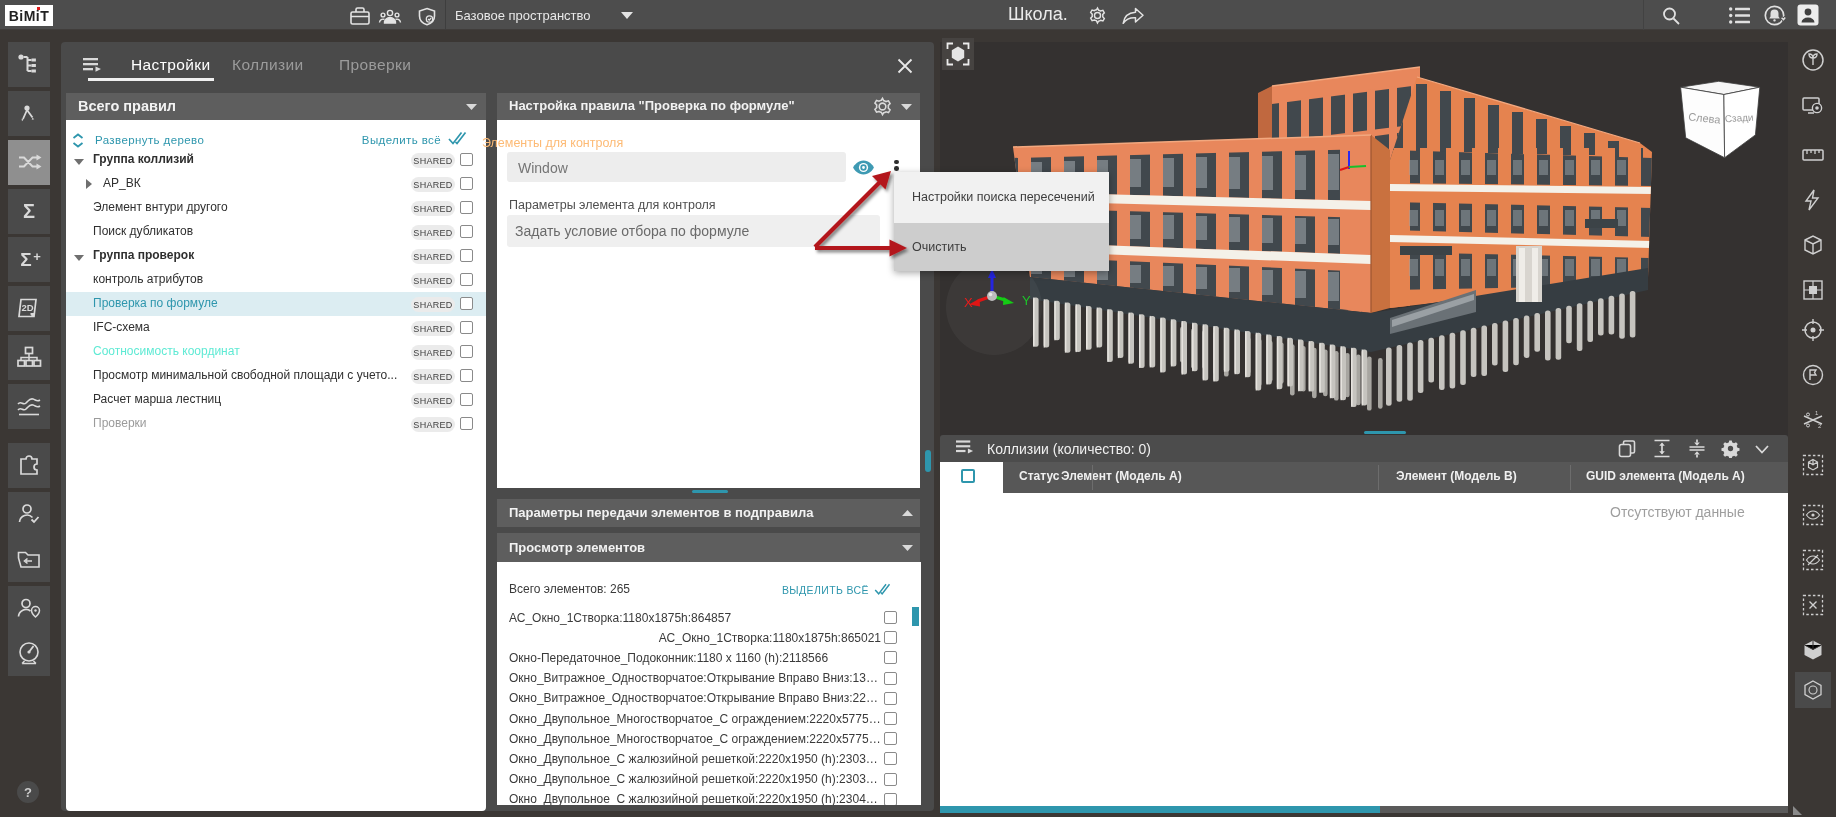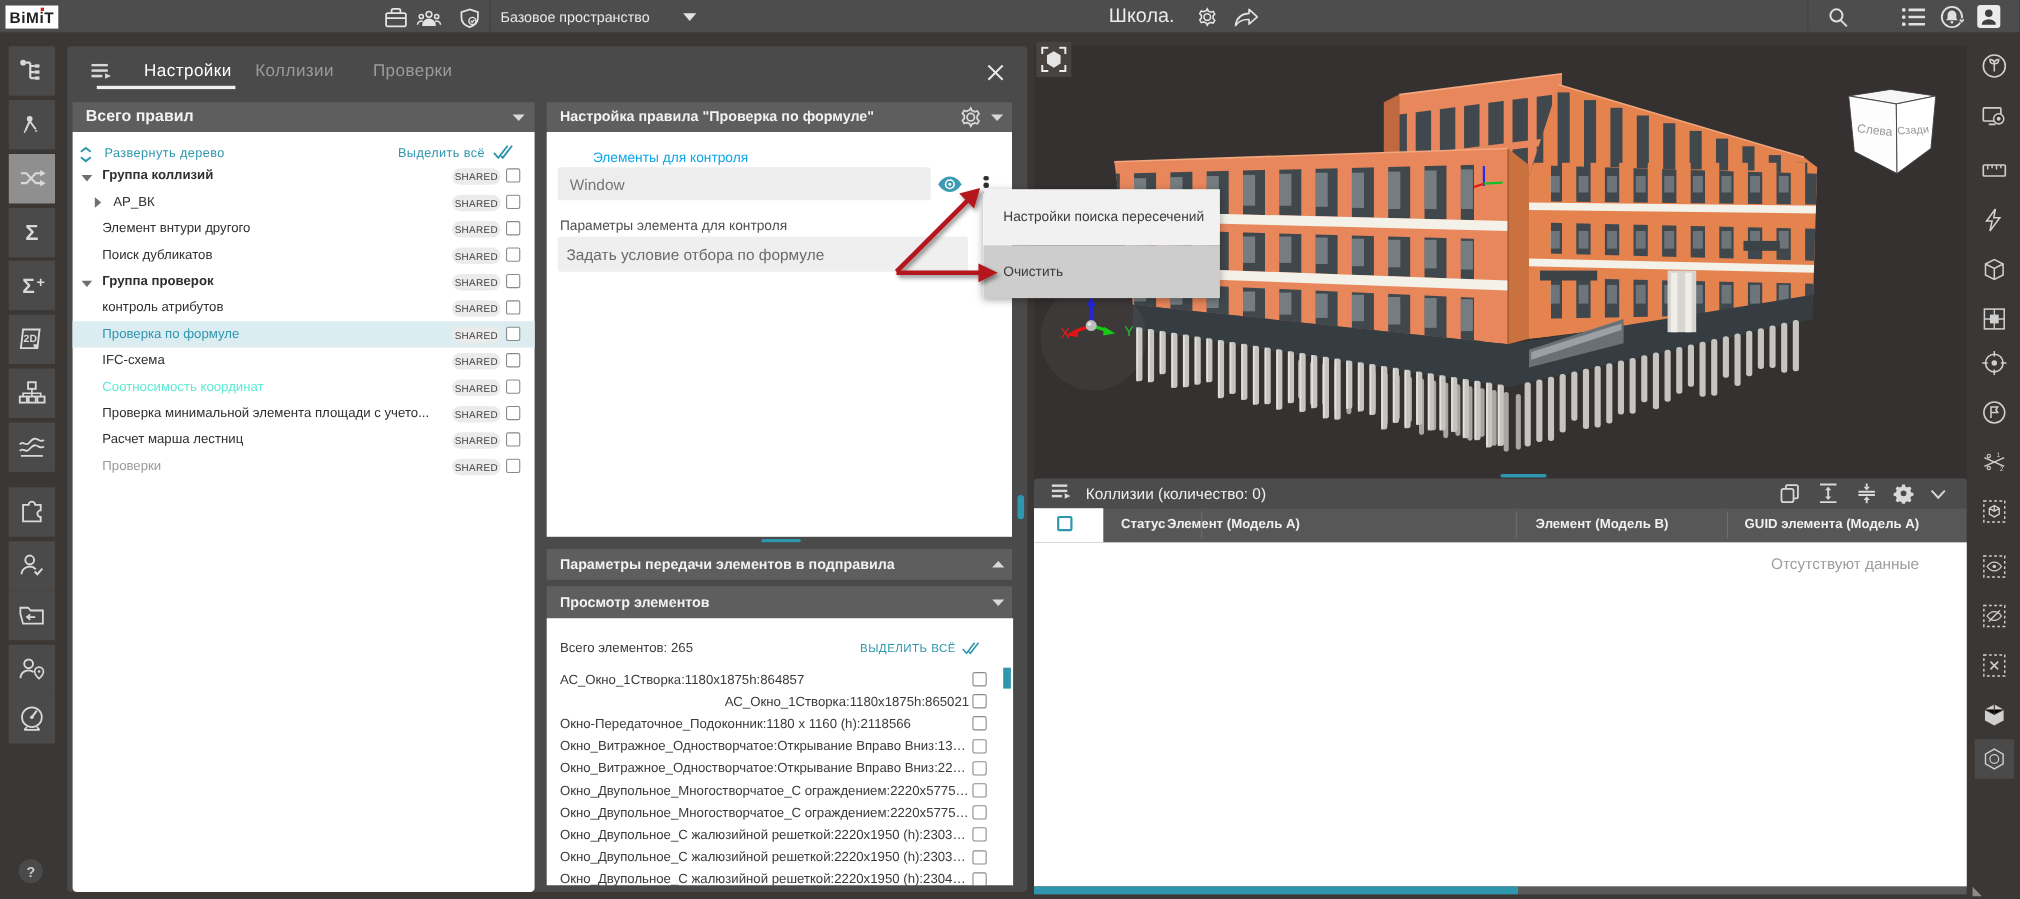--- a/index.html
+++ b/index.html
@@ -198,40 +198,40 @@
     <div style="position:absolute;left:66px;top:292px;width:420px;height:24px;background:#dcedf2;"></div>
     <div style="position:absolute;left:93px;top:296px;width:315px;font-size:12px;font-weight:normal;color:#2e96ad;white-space:nowrap;overflow:hidden;">Проверка по формуле</div>
     <div style="position:absolute;left:411px;top:297px;width:44px;height:15px;background:#ebebeb;border-radius:8px;font-size:9px;color:#3f3f3f;display:flex;align-items:center;justify-content:center;letter-spacing:0.3px;">SHARED</div>
     <div style="position:absolute;left:460px;top:297px;width:13px;height:13px;border:1.5px solid #8a8a8a;border-radius:2px;background:#fff;"></div>
     <div style="position:absolute;left:93px;top:320px;width:315px;font-size:12px;font-weight:normal;color:#2f2f2f;white-space:nowrap;overflow:hidden;">IFC-схема</div>
     <div style="position:absolute;left:411px;top:321px;width:44px;height:15px;background:#ebebeb;border-radius:8px;font-size:9px;color:#3f3f3f;display:flex;align-items:center;justify-content:center;letter-spacing:0.3px;">SHARED</div>
     <div style="position:absolute;left:460px;top:321px;width:13px;height:13px;border:1.5px solid #8a8a8a;border-radius:2px;background:#fff;"></div>
     <div style="position:absolute;left:93px;top:344px;width:315px;font-size:12px;font-weight:normal;color:#5eead4;white-space:nowrap;overflow:hidden;">Соотносимость координат</div>
     <div style="position:absolute;left:411px;top:345px;width:44px;height:15px;background:#ebebeb;border-radius:8px;font-size:9px;color:#3f3f3f;display:flex;align-items:center;justify-content:center;letter-spacing:0.3px;">SHARED</div>
     <div style="position:absolute;left:460px;top:345px;width:13px;height:13px;border:1.5px solid #8a8a8a;border-radius:2px;background:#fff;"></div>
-    <div style="position:absolute;left:93px;top:368px;width:315px;font-size:12px;font-weight:normal;color:#2f2f2f;white-space:nowrap;overflow:hidden;">Проверка минимальной элемента площади с учето...</div>
+    <div style="position:absolute;left:93px;top:368px;width:315px;font-size:12px;font-weight:normal;color:#2f2f2f;white-space:nowrap;overflow:hidden;">Просмотр минимальной свободной площади с учето...</div>
     <div style="position:absolute;left:411px;top:369px;width:44px;height:15px;background:#ebebeb;border-radius:8px;font-size:9px;color:#3f3f3f;display:flex;align-items:center;justify-content:center;letter-spacing:0.3px;">SHARED</div>
     <div style="position:absolute;left:460px;top:369px;width:13px;height:13px;border:1.5px solid #8a8a8a;border-radius:2px;background:#fff;"></div>
     <div style="position:absolute;left:93px;top:392px;width:315px;font-size:12px;font-weight:normal;color:#2f2f2f;white-space:nowrap;overflow:hidden;">Расчет марша лестниц</div>
     <div style="position:absolute;left:411px;top:393px;width:44px;height:15px;background:#ebebeb;border-radius:8px;font-size:9px;color:#3f3f3f;display:flex;align-items:center;justify-content:center;letter-spacing:0.3px;">SHARED</div>
     <div style="position:absolute;left:460px;top:393px;width:13px;height:13px;border:1.5px solid #8a8a8a;border-radius:2px;background:#fff;"></div>
     <div style="position:absolute;left:93px;top:416px;width:315px;font-size:12px;font-weight:normal;color:#9b9b9b;white-space:nowrap;overflow:hidden;">Проверки</div>
     <div style="position:absolute;left:411px;top:417px;width:44px;height:15px;background:#ebebeb;border-radius:8px;font-size:9px;color:#3f3f3f;display:flex;align-items:center;justify-content:center;letter-spacing:0.3px;">SHARED</div>
     <div style="position:absolute;left:460px;top:417px;width:13px;height:13px;border:1.5px solid #8a8a8a;border-radius:2px;background:#fff;"></div>
     <div style="position:absolute;left:497px;top:93px;width:423px;height:27px;background:#5e5e5e;"></div>
     <div style="position:absolute;left:509px;top:98px;font-size:13px;font-weight:bold;color:#f2f2f2;">Настройка правила "Проверка по формуле"</div>
     <svg style="position:absolute;left:872px;top:96px;" width="21" height="21" viewBox="0 0 20 20" fill="none" stroke="#d9d9d9" stroke-width="1.5">
 <circle cx="10" cy="10" r="3.2"></circle>
       <path d="M10 2.2 l1.1 2.2 a6 6 0 0 1 2.2 0.9 l2.4 -0.7 l1.5 2.6 l-1.7 1.8 a6 6 0 0 1 0 2.4 l1.7 1.8 l-1.5 2.6 l-2.4 -0.7 a6 6 0 0 1 -2.2 0.9 L10 17.8 l-1.1 -2.2 a6 6 0 0 1 -2.2 -0.9 l-2.4 0.7 l-1.5 -2.6 l1.7 -1.8 a6 6 0 0 1 0 -2.4 L2.8 6.8 l1.5 -2.6 l2.4 0.7 a6 6 0 0 1 2.2 -0.9 Z"></path>
     </svg>
     <svg style="position:absolute;left:900px;top:103px;" width="13" height="8">
       <path d="M1 1 L6.5 7 L12 1 Z" fill="#d9d9d9"></path>
     </svg>
     <div style="position:absolute;left:497px;top:120px;width:423px;height:368px;background:#ffffff;"></div>
-    <div style="position:absolute;left:539px;top:136px;font-size:12.5px;color:#0ea5e9;">Элементы для контроля</div>
+    <div style="position:absolute;left:482px;top:136px;font-size:12.5px;color:#fdba74;">Элементы для контроля</div>
     <div style="position:absolute;left:507px;top:152px;width:339px;height:30px;background:#ededed;border-radius:3px;"></div>
     <div style="position:absolute;left:518px;top:160px;font-size:14px;color:#757575;">Window</div>
     <svg style="position:absolute;left:852px;top:160px;" width="23" height="15" viewBox="0 0 25 17">
 <path d="M12.5 0.5 C18.5 0.5 23 5.5 24.3 8.5 C23 11.5 18.5 16.5 12.5 16.5 C6.5 16.5 2 11.5 0.7 8.5 C2 5.5 6.5 0.5 12.5 0.5 Z" fill="#3e9ab3"></path>
 <circle cx="12.5" cy="8.5" r="5.2" fill="#fff"></circle>
       <circle cx="12.5" cy="8.5" r="2.6" fill="none" stroke="#3e9ab3" stroke-width="2"></circle>
     </svg>
     <div style="position:absolute;left:894.3px;top:159.8px;width:4.6px;height:4.6px;border-radius:50%;background:#2f2f2f;"></div>
     <div style="position:absolute;left:894.3px;top:166.3px;width:4.6px;height:4.6px;border-radius:50%;background:#2f2f2f;"></div>
     <div style="position:absolute;left:894.3px;top:172.8px;width:4.6px;height:4.6px;border-radius:50%;background:#2f2f2f;"></div>

